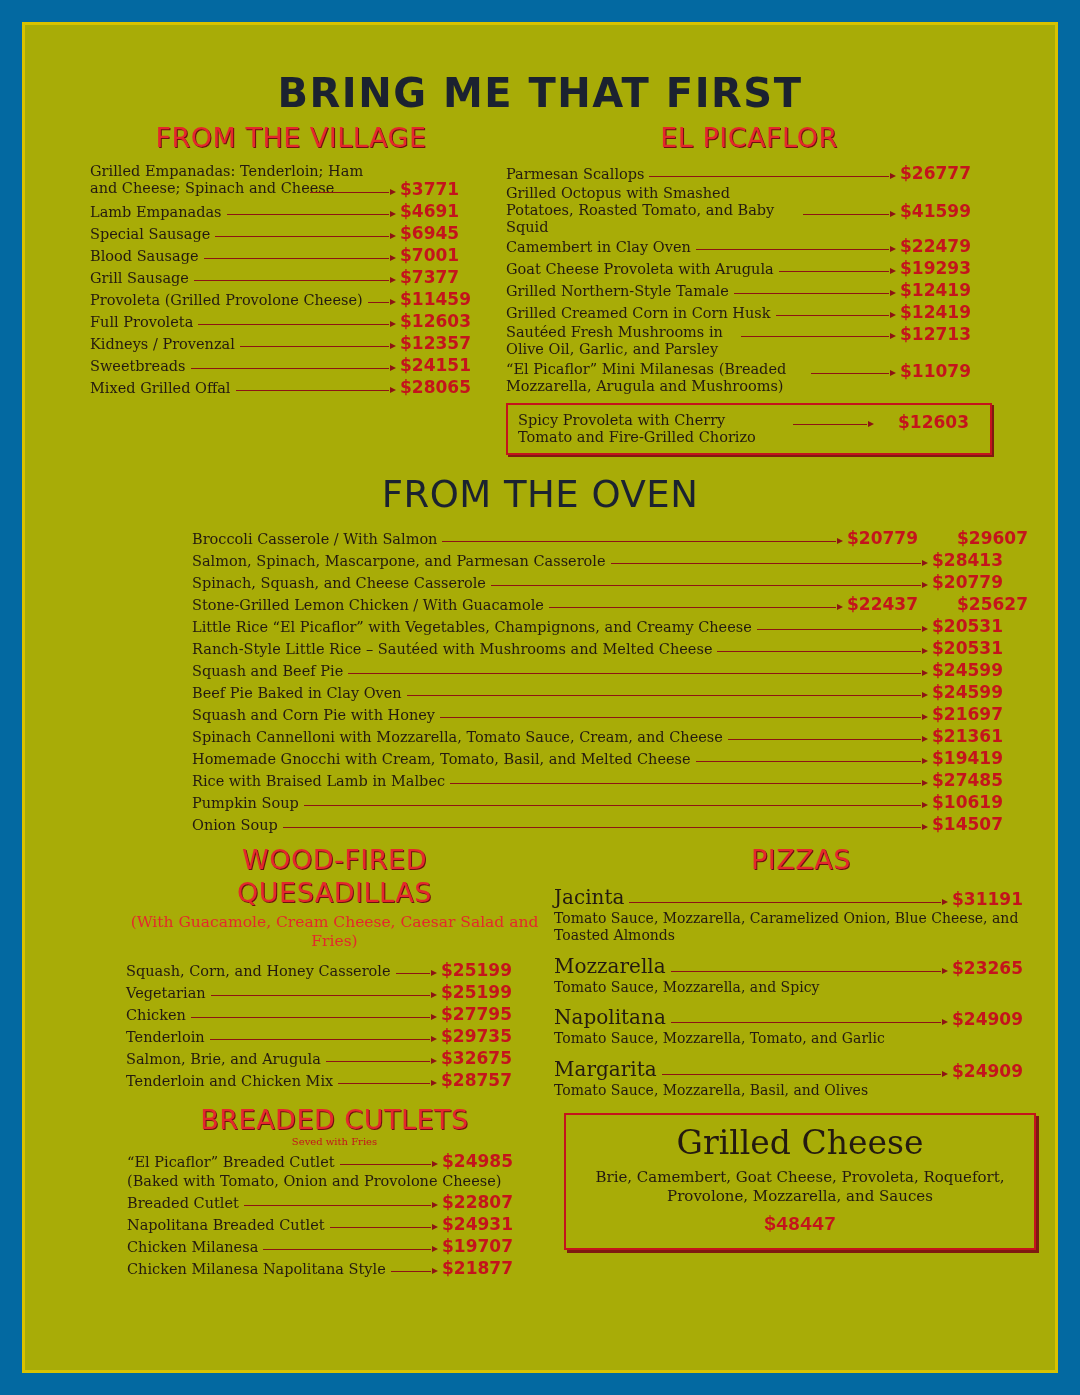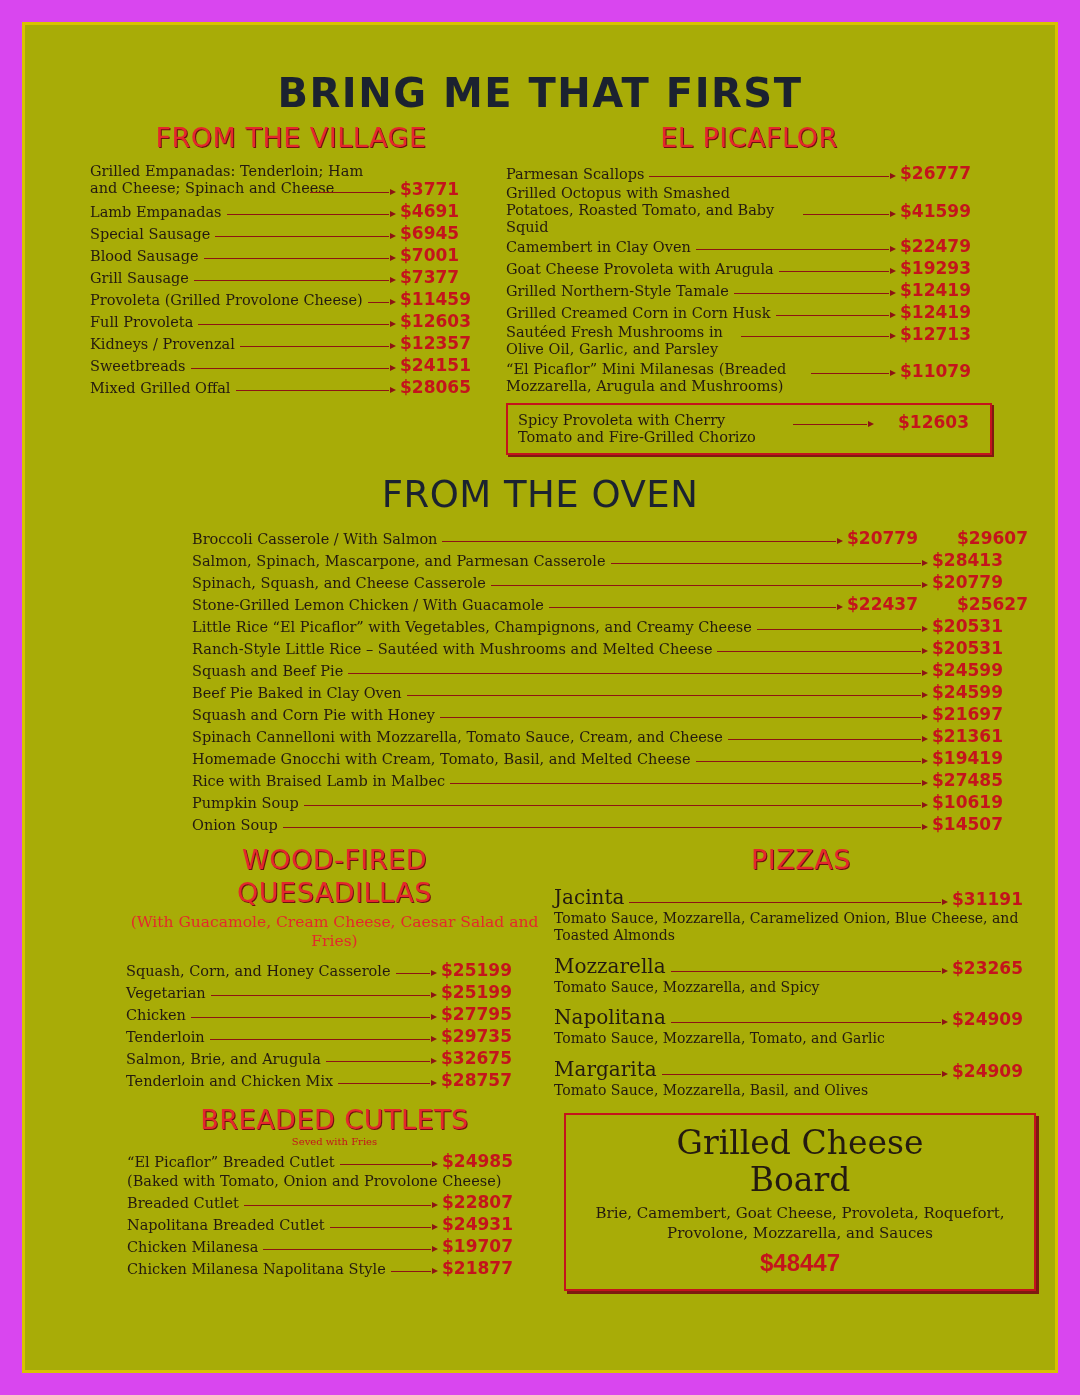--- a/index.html
+++ b/index.html
@@ -10,21 +10,21 @@
     width: 1080px;
     height: 1395px;
     background: #c4141c;
     font-family: "DejaVu Serif", serif;
     overflow: hidden;
   }
   .page {
     position: absolute;
     left: 0; top: 0;
     width: 1080px; height: 1395px;
-    background: #d946ef;
+    background: #0369a1;
   }
   .inner-border {
     position: absolute;
     left: 22px; top: 22px;
     width: 1036px; height: 1351px;
     border: 3px solid #d8c200;
     box-sizing: border-box;
     background: #a8ac07;
   }
   .sheet {
@@ -175,23 +175,23 @@
     line-height: 1.1;
   }
   .board-desc {
     font-size: 15px;
     color: #241a10;
     line-height: 1.3;
     margin-top: 6px;
   }
   .board-price {
     color: #c4141c;
-    font-family: Liberation Sans, sans-serif;
+    font-family: Liberation Mono, monospace;
     font-weight: bold;
-    font-size: 24px;
+    font-size: 20px;
     margin-top: 6px;
   }
   .small-note {
     text-align: center;
     color: #c4141c;
     font-size: 10px;
     margin: 1px 0 4px;
   }
   .paren-line {
     color: #241a10;
@@ -517,21 +517,20 @@
               <div class="pizza-name">Margarita</div>
               <div class="leader"></div>
               <div class="pr">$24909</div>
             </div>
             <div class="pizza-desc">Tomato Sauce, Mozzarella, Basil, and Olives</div>
           </div>
         </div>
 
         <div class="board">
           <div class="board-title">Grilled Cheese</div>
-          <div class="board-title">Board</div>
           <div class="board-desc">Brie, Camembert, Goat Cheese, Provoleta, Roquefort, Provolone, Mozzarella, and Sauces</div>
           <div class="board-price">$48447</div>
         </div>
       </div>
     </div>
 
   </div>
 </div>
 
 </body></html>

